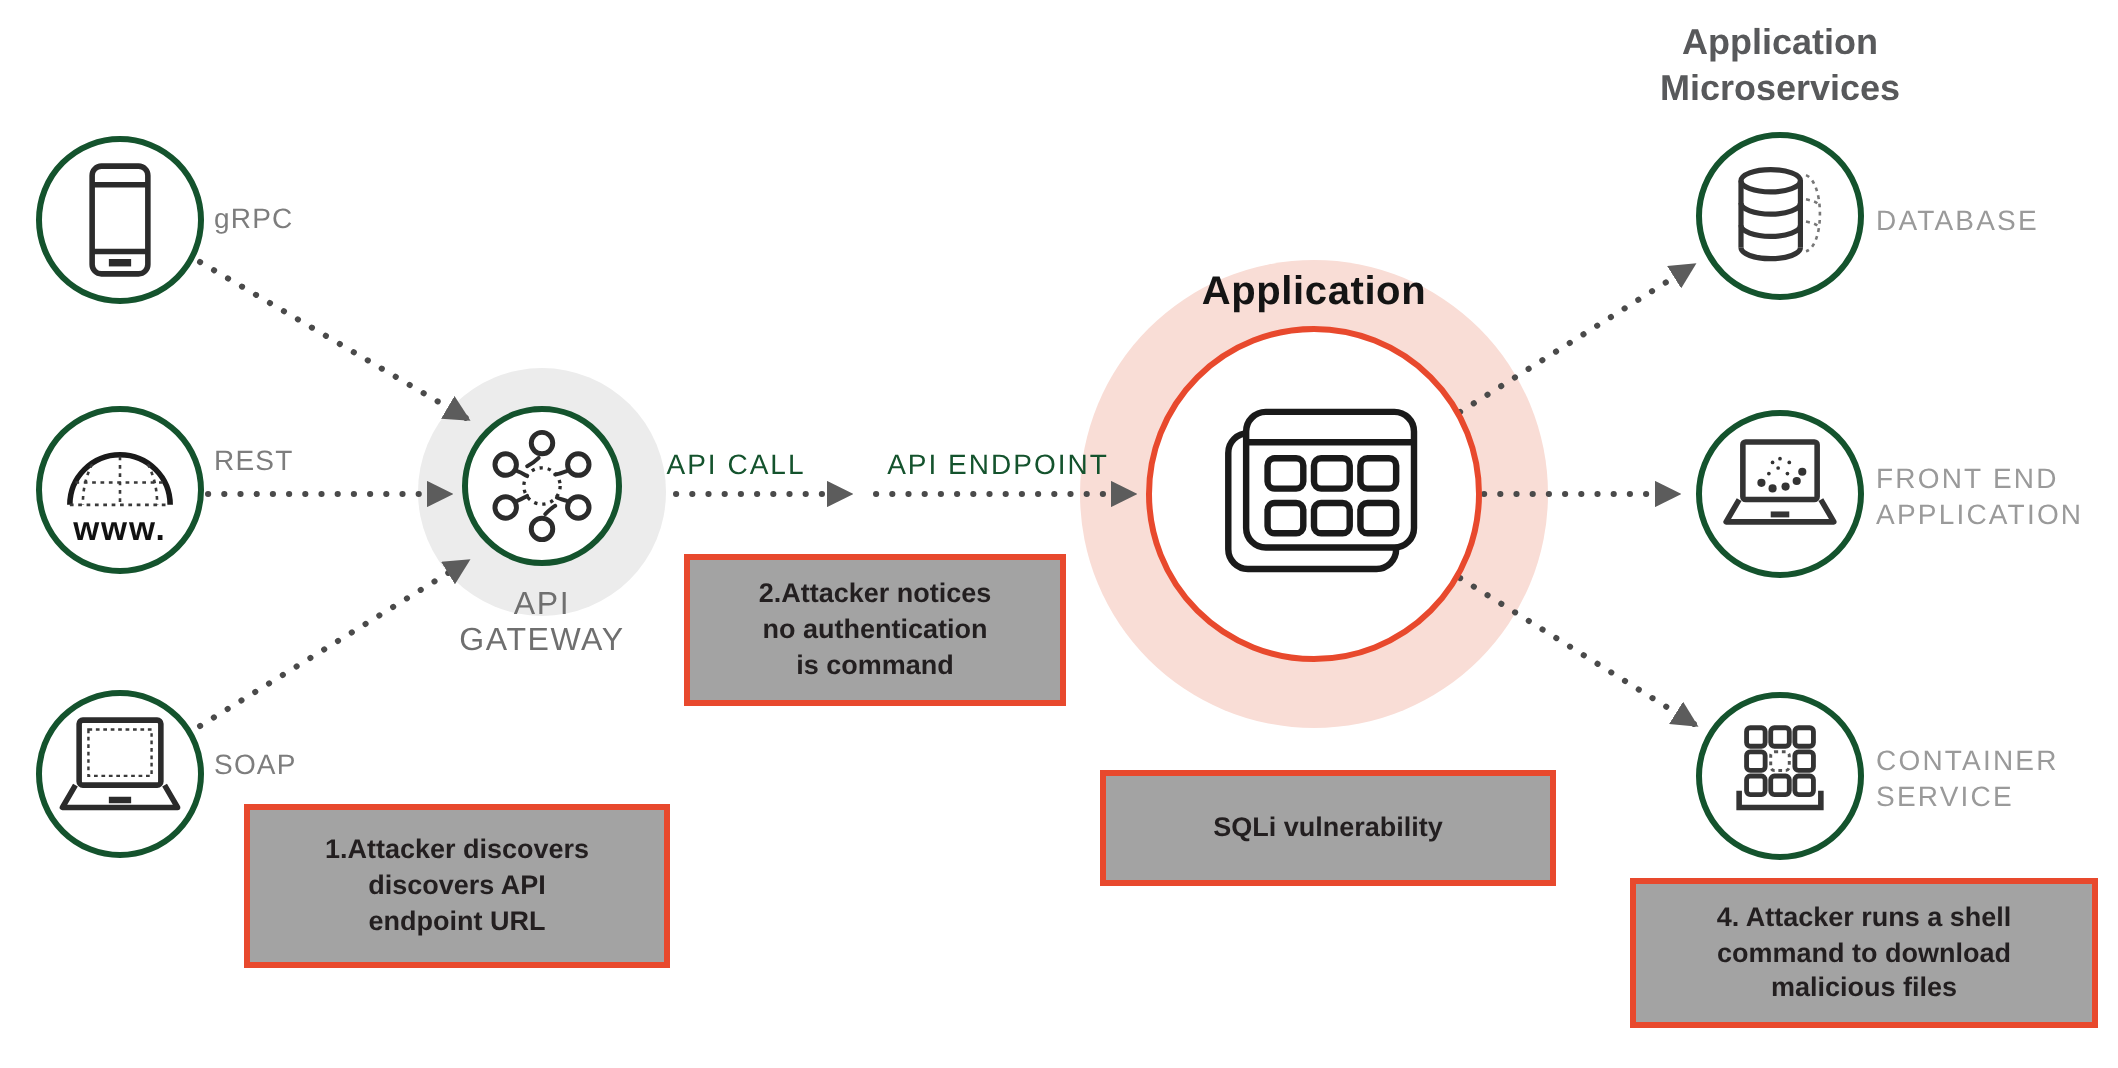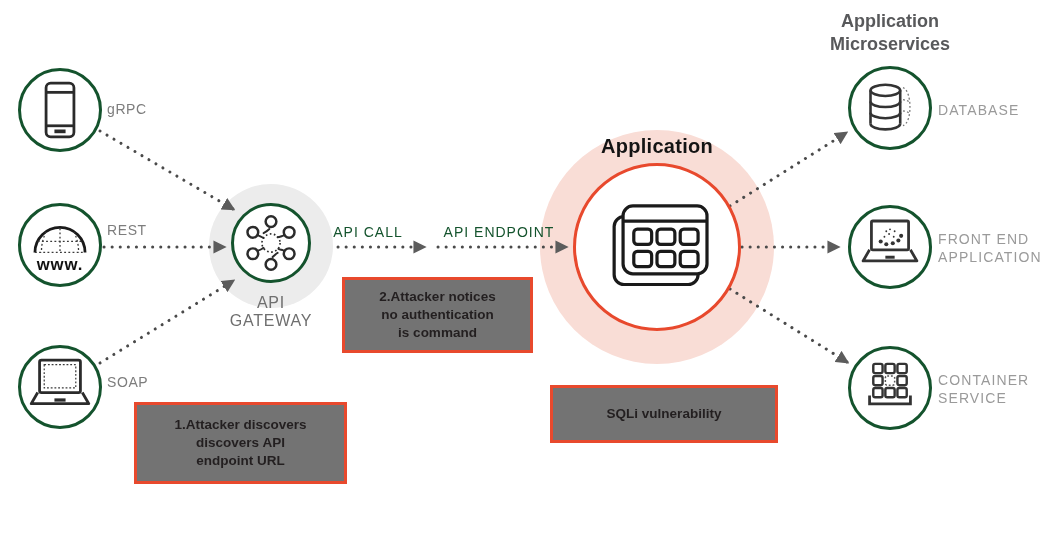--- a/index.html
+++ b/index.html
@@ -31,21 +31,21 @@
   }
   .app-title{
     position:absolute;color:#141414;font-size:20px;font-weight:bold;
     letter-spacing:.3px;text-align:center;z-index:2;white-space:nowrap;
   }
   .ms-header{
     position:absolute;color:#58595b;font-size:18px;font-weight:bold;
     line-height:23px;text-align:center;z-index:2;white-space:nowrap;
   }
   .callout{
-    position:absolute;background:#737373;border:3px solid #e8492d;
+    position:absolute;background:#a3a3a3;border:3px solid #e8492d;
     display:flex;flex-direction:column;justify-content:center;align-items:center;
     text-align:center;font-weight:bold;font-size:13.5px;color:#231f20;
     line-height:1.32;z-index:3;
   }
   .callout div{white-space:nowrap;}
   #arrow-layer{position:absolute;left:0;top:0;z-index:1;pointer-events:none;}
   svg.icon{display:block;}
 </style>
 </head>
 <body>
@@ -224,30 +224,35 @@
       </g>
       <rect x="37" y="29" width="10" height="10" rx="2" fill="none" stroke="#555555" stroke-width="1.6" stroke-dasharray="2 2"></rect>
       <path d="M20,50 L20,59 L64,59 L64,50" fill="none" stroke="#333333" stroke-width="3"></path>
     </svg>
   </div>
   <div class="svc-label" style="left:938px;top:371px;">
     <div>CONTAINER</div>
     <div>SERVICE</div>
   </div>
 
-  <div class="callout" style="left:134px;top:402px;width:207px;height:76px;">
+  <div class="callout" style="left:122px;top:402px;width:207px;height:76px;">
     <div>1.Attacker discovers</div>
     <div>discovers API</div>
     <div>endpoint URL</div>
   </div>
 
   <div class="callout" style="left:342px;top:277px;width:185px;height:70px;">
     <div>2.Attacker notices</div>
     <div>no authentication</div>
     <div>is command</div>
   </div>
 
   <div class="callout" style="left:550px;top:385px;width:222px;height:52px;">
     <div>SQLi vulnerability</div>
   </div>
 
+  <div class="callout" style="left:815px;top:439px;width:228px;height:69px;">
+    <div>4. Attacker runs a shell</div>
+    <div>command to download</div>
+    <div>malicious files</div>
+  </div>
 
 </div>
 
 </body></html>

